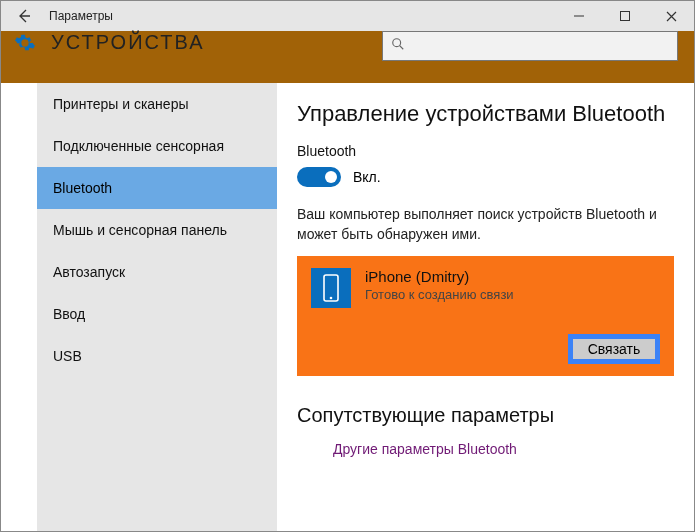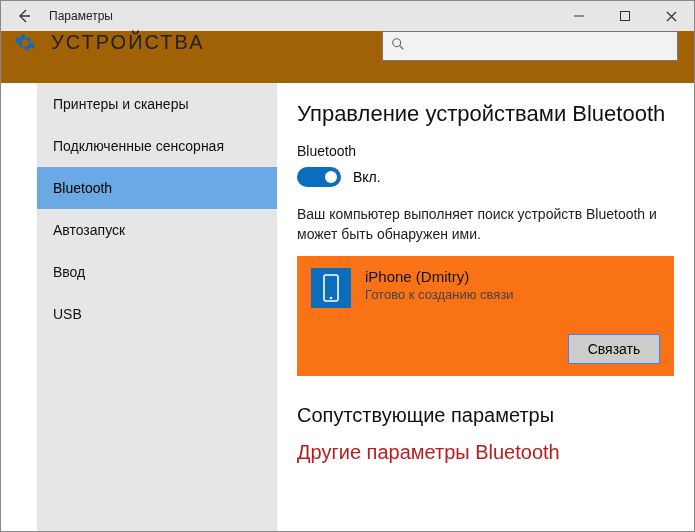--- a/index.html
+++ b/index.html
@@ -31,24 +31,24 @@
   .toggle-label { font-size: 14px; }
   .desc { font-size: 14px; color: #222; line-height: 1.4; margin-bottom: 12px; }
 
   .device-card { background: #f97316; padding: 12px 14px 12px 14px; margin-bottom: 28px; }
   .device-row { display: flex; align-items: flex-start; }
   .dev-icon { width: 40px; height: 40px; background: #0a6ebd; display: flex; align-items: center; justify-content: center; margin-right: 14px; flex-shrink: 0; }
   .dev-text { flex: 1; }
   .dev-name { font-size: 15px; color: #111; }
   .dev-status { font-size: 13px; color: #444; margin-top: 2px; }
   .actions { display: flex; justify-content: flex-end; margin-top: 26px; }
-  .btn { min-width: 92px; height: 30px; background: #ccc; border: 1px solid #3b82f6; font-size: 14px; display: flex; align-items: center; justify-content: center; padding: 0 12px; }
+  .btn { min-width: 92px; height: 30px; background: #ccc; border: 5px solid #3b82f6; font-size: 14px; display: flex; align-items: center; justify-content: center; padding: 0 12px; }
 
   .h2 { font-size: 20px; font-weight: 400; color: #111; margin-bottom: 14px; }
-  .link { font-size: 20px; color: #b91c1c; cursor: default; }
+  .link { font-size: 14px; color: #701a75; cursor: default; margin-left: 36px; }
 </style>
 </head>
 <body>
 
 <div class="titlebar">
   <div class="back">
     <svg width="16" height="16" viewBox="0 0 16 16">
         <path d="M10 2 L4 8 L10 14 M4 8 H14" stroke="#333" stroke-width="1.3" fill="none"></path>
       </svg>
   </div>
@@ -94,20 +94,23 @@
     <div class="nav-item">
         <span>Принтеры и сканеры</span>
       </div>
     <div class="nav-item">
         <span>Подключенные сенсорная</span>
       </div>
     <div class="nav-item active">
         <span>Bluetooth</span>
       </div>
     <div class="nav-item">
+        <span>Мышь и сенсорная панель</span>
+      </div>
+    <div class="nav-item">
         <span>Автозапуск</span>
       </div>
     <div class="nav-item">
         <span>Ввод</span>
       </div>
     <div class="nav-item">
         <span>USB</span>
       </div>
   </div>
 

